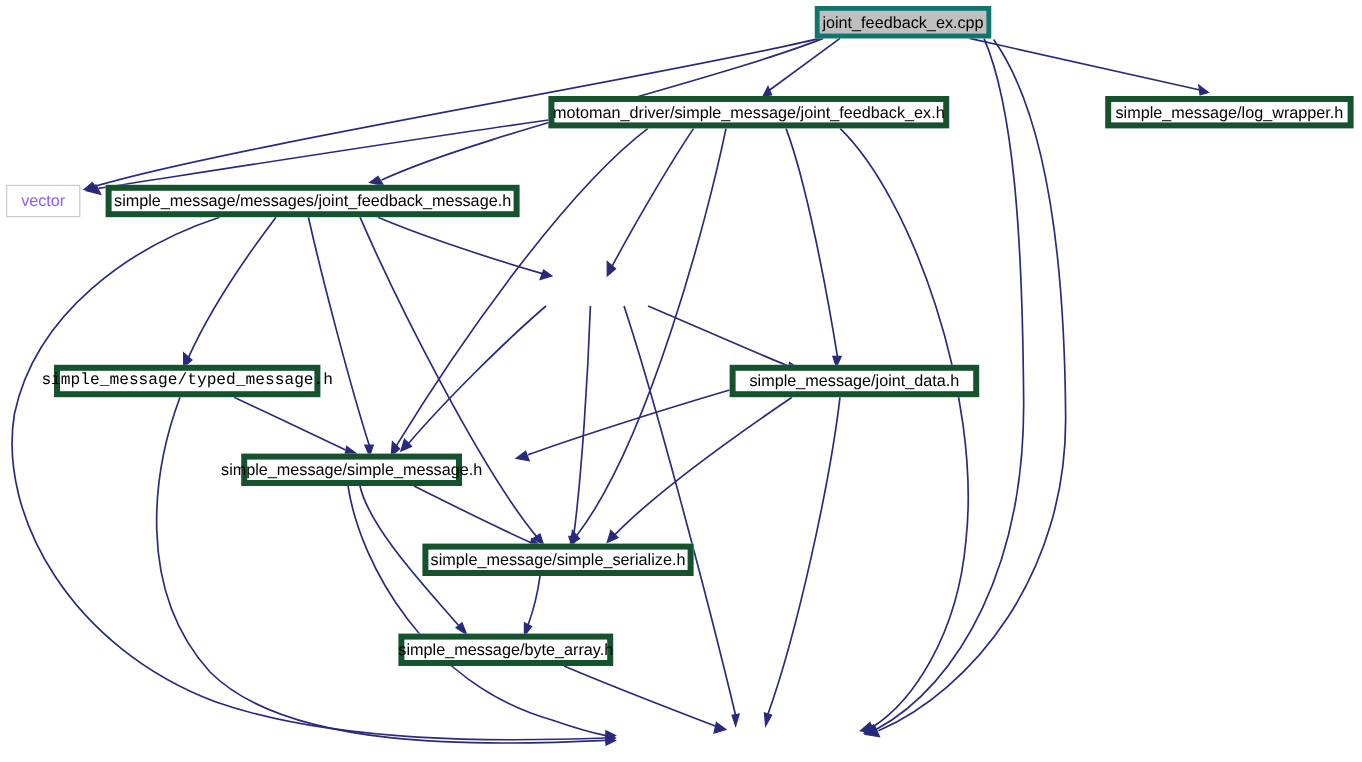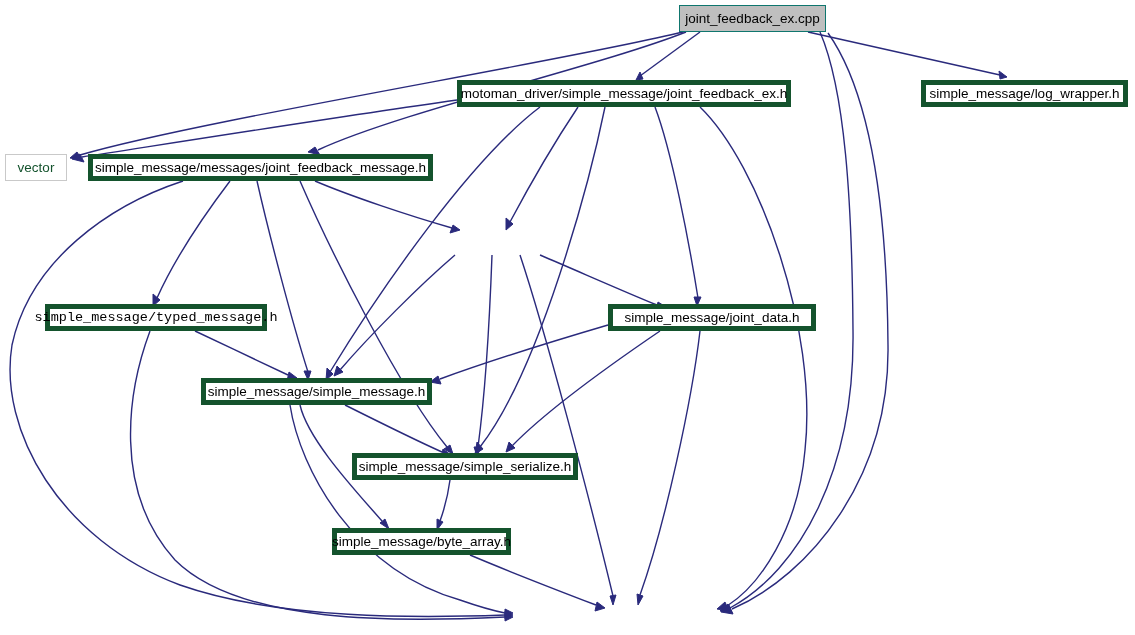--- a/index.html
+++ b/index.html
@@ -41,25 +41,25 @@
     white-space: nowrap;
     font-size: 13.5px;
     color: #000000;
     background: #ffffff;
     border: 5px solid #14532d;
     height: 27px;
     letter-spacing: 0px;
   }
   .node.root {
     background: #BFBFBF;
-    border: 1px solid #0f766e;
+    border: 4px solid #0f766e;
   }
   .node.system {
     border: 1px solid #C9C9C9;
-    color: #14532d;
+    color: #8b5cf6;
   }
   .node-label {
     pointer-events: none;
     padding: 0 9px;
   }
 </style>
 </head>
 <body>
 
 <div id="graph-canvas">
@@ -183,21 +183,21 @@
 
 
   <div class="node" style="left:45px; top:304px; width:222px;font-family:Liberation Mono, monospace;">
     <span class="node-label">simple_message/typed_message.h</span>
   </div>
 
   <div class="node" style="left:608px; top:304px; width:208px;">
     <span class="node-label">simple_message/joint_data.h</span>
   </div>
 
-  <div class="node" style="left:201px; top:378px; width:231px;">
+  <div class="node" style="left:201px; top:378px; width:184px;">
     <span class="node-label">simple_message/simple_message.h</span>
   </div>
 
   <div class="node" style="left:352px; top:453px; width:226px;">
     <span class="node-label">simple_message/simple_serialize.h</span>
   </div>
 
   <div class="node" style="left:332px; top:528px; width:179px;">
     <span class="node-label">simple_message/byte_array.h</span>
   </div>

